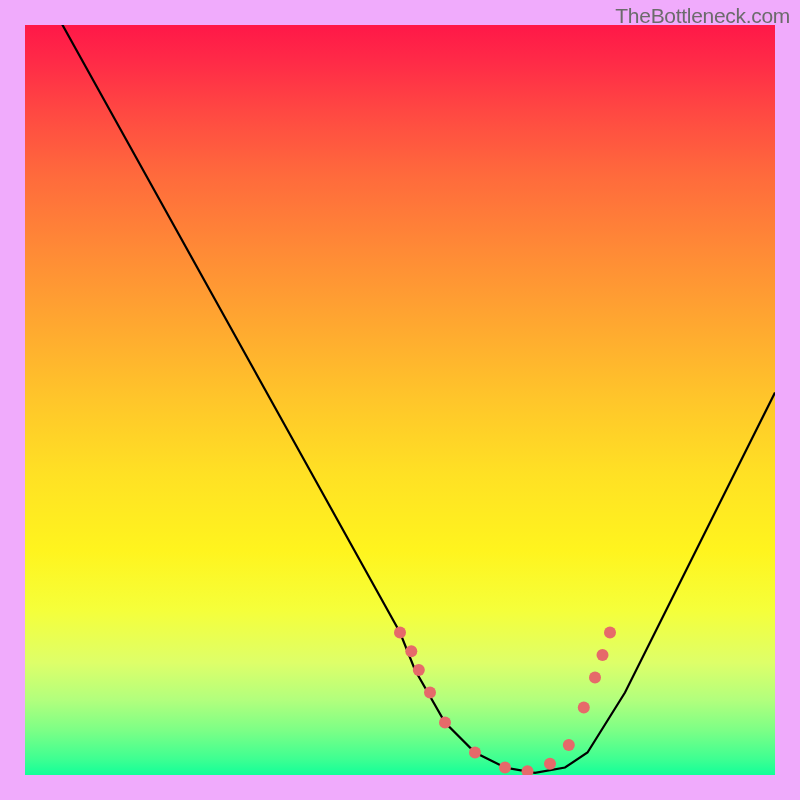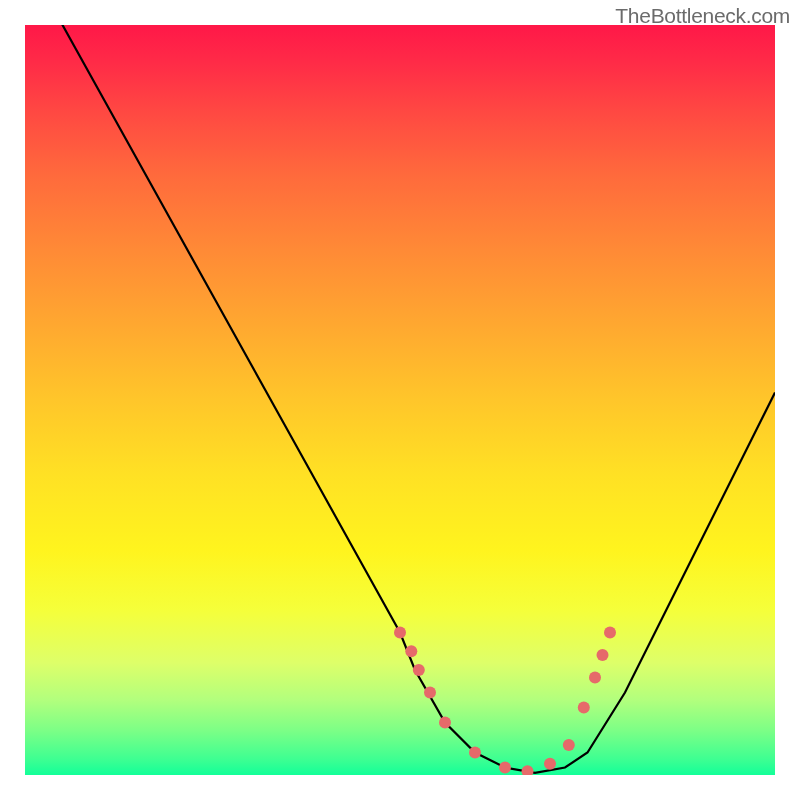--- a/index.html
+++ b/index.html
@@ -7,21 +7,21 @@
     padding: 0;
     background: #000;
     width: 800px;
     height: 800px;
     overflow: hidden;
     font-family: Arial, Helvetica, sans-serif;
   }
   .outer {
     width: 800px;
     height: 800px;
-    background: #ffffff;
+    background: #f0abfc;
     position: relative;
   }
   .plot-area {
     position: absolute;
     left: 25px;
     top: 25px;
     width: 750px;
     height: 750px;
     
     background: linear-gradient(

